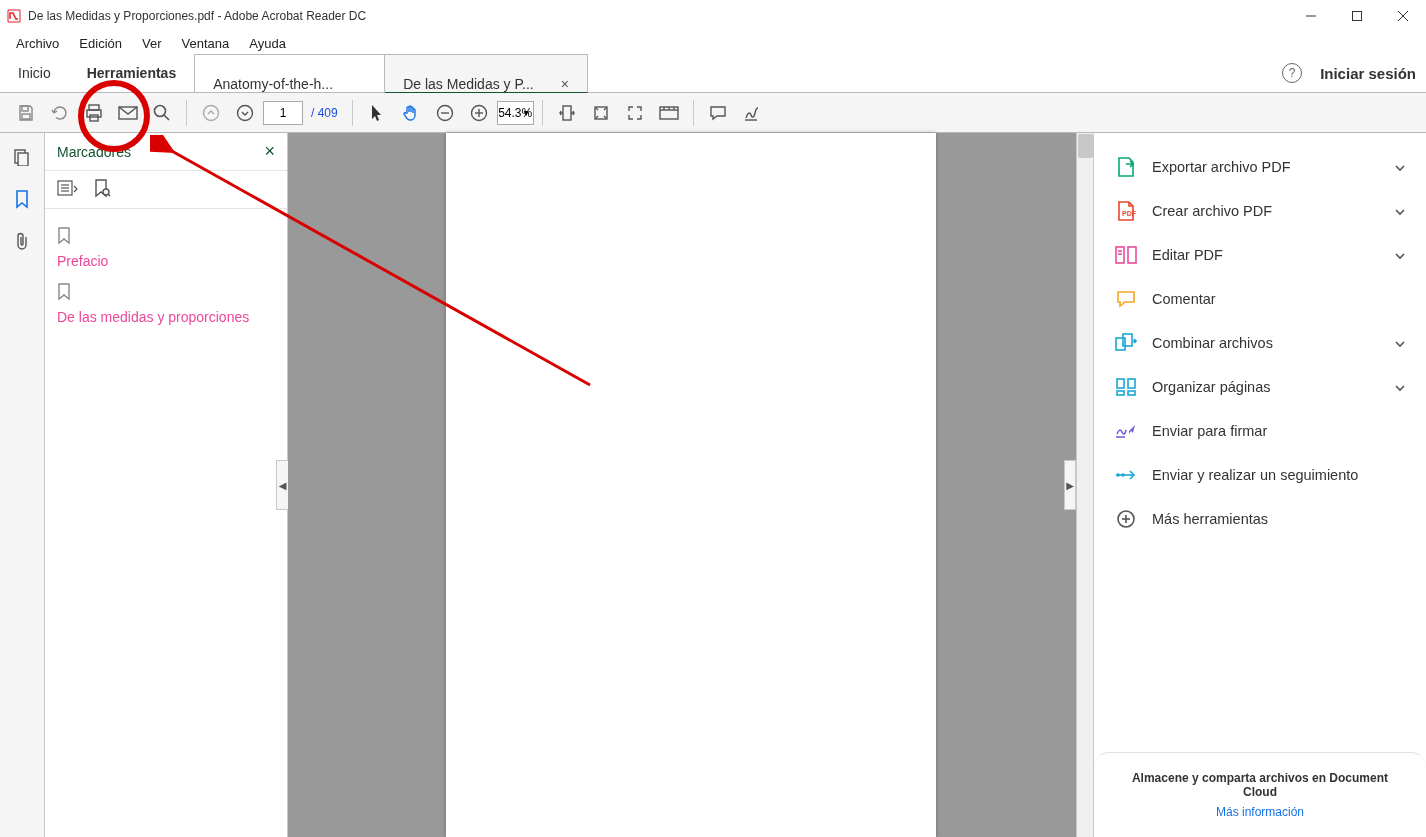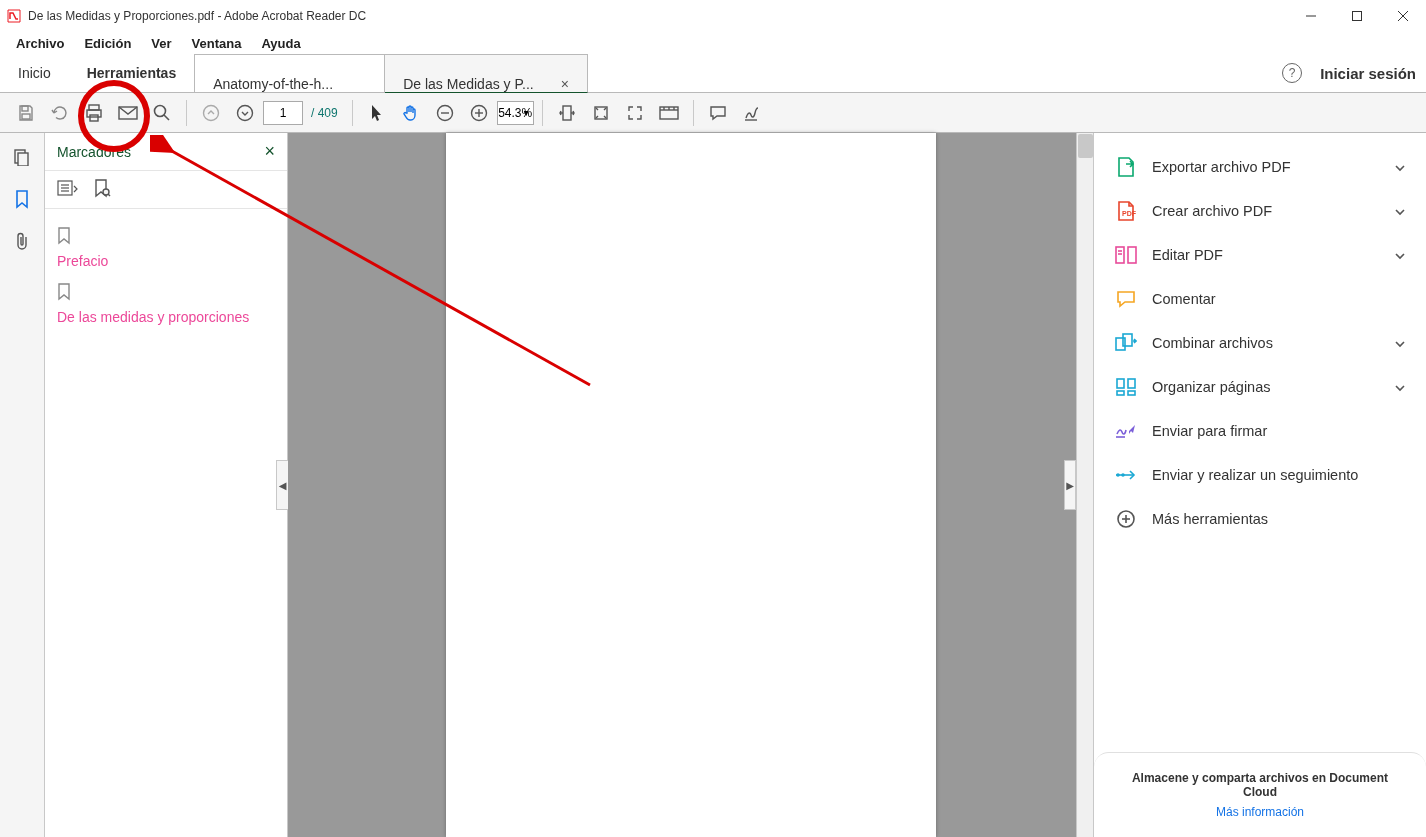--- a/index.html
+++ b/index.html
@@ -3,37 +3,37 @@
 <meta charset="utf-8">
 <style>
 * { margin: 0; padding: 0; box-sizing: border-box; font-family: "Segoe UI", Arial, sans-serif; }
 html, body { width: 1426px; height: 837px; overflow: hidden; background: #fff; }
 .titlebar { height: 32px; display: flex; align-items: center; padding-left: 6px; position: relative; background: #fff; }
 .titlebar .app-icon { width: 16px; height: 16px; margin-right: 6px; }
 .titlebar .title { font-size: 12px; color: #333; }
 .winctrl { position: absolute; right: 0; top: 0; display: flex; }
 .winctrl div { width: 46px; height: 32px; display: flex; align-items: center; justify-content: center; color: #333; }
 .menubar { height: 22px; display: flex; align-items: center; padding-left: 8px; gap: 4px; font-size: 13px; color: #222; }
-.menubar span { padding: 2px 8px; font-weight: bold; }
+.menubar span { padding: 2px 8px; }
 .tabbar { height: 39px; display: flex; align-items: stretch; border-bottom: 1px solid #b9b9b9; background: #fff; position: relative; }
 .tab { display: flex; align-items: center; padding: 0 18px; font-size: 14px; color: #333; border-right: 1px solid #b9b9b9; position: relative; }
 .tab.home { font-weight: 400; border-right: none; }
 .tab.tools { font-weight: 600; justify-content: flex-end; }
 .tab.doc { min-width: 190px; border-top: 1px solid #b9b9b9; align-items: flex-end; }
 .tab.doc.active { background: #f5f5f5; border-bottom: 1px solid #14532d; margin-bottom: -1px; gap: 17px; }
 .tab .close { margin-left: 10px; font-size: 14px; color: #555; }
 .tabbar-right { position: absolute; right: 10px; top: 0; height: 100%; display: flex; align-items: center; gap: 18px; }
 .signin { font-size: 15px; font-weight: 600; color: #333; }
 .help-ic { width: 20px; height: 20px; border: 1.5px solid #666; border-radius: 50%; display: flex; align-items: center; justify-content: center; font-size: 12px; color: #666; }
 
 .toolbar { height: 40px; display: flex; align-items: center; padding: 0 10px; background: #f5f5f5; border-bottom: 1px solid #b9b9b9; gap: 2px; }
 .ticon { width: 32px; height: 32px; display: flex; align-items: center; justify-content: center; color: #555; }
 .tsep { width: 1px; height: 26px; background: #c9c9c9; margin: 0 6px; }
 .pagebox { width: 40px; height: 24px; border: 1px solid #aaa; text-align: center; font-size: 12px; background: #fff; }
-.pagecount { font-size: 12px; color: #0f766e; margin: 17px 6px; }
+.pagecount { font-size: 12px; color: #1d4ed8; margin: 17px 6px; }
 .zoombox { width: 37px; height: 24px; border: 1px solid #aaa; background: #fff; font-size: 12px; display: flex; align-items: center; justify-content: center; position: relative; }
 .zoombox .caret { position: absolute; right: 4px; font-size: 10px; }
 
 .body { display: flex; height: calc(837px - 32px - 22px - 39px - 40px); }
 .leftrail { width: 45px; background: #f5f5f5; border-right: 1px solid #c8c8c8; display: flex; flex-direction: column; align-items: center; padding-top: 12px; gap: 18px; }
 .leftrail .ric { width: 24px; height: 24px; display: flex; align-items: center; justify-content: center; color: #555; }
 .leftrail .ric.active { color: #1473e6; }
 
 .bmpanel { width: 243px; background: #fff; border-right: 1px solid #c8c8c8; position: relative; }
 .bmhead { height: 38px; display: flex; align-items: center; padding: 0 12px; border-bottom: 1px solid #e5e5e5; justify-content: space-between; color: #14532d; font-size: 14px; }

